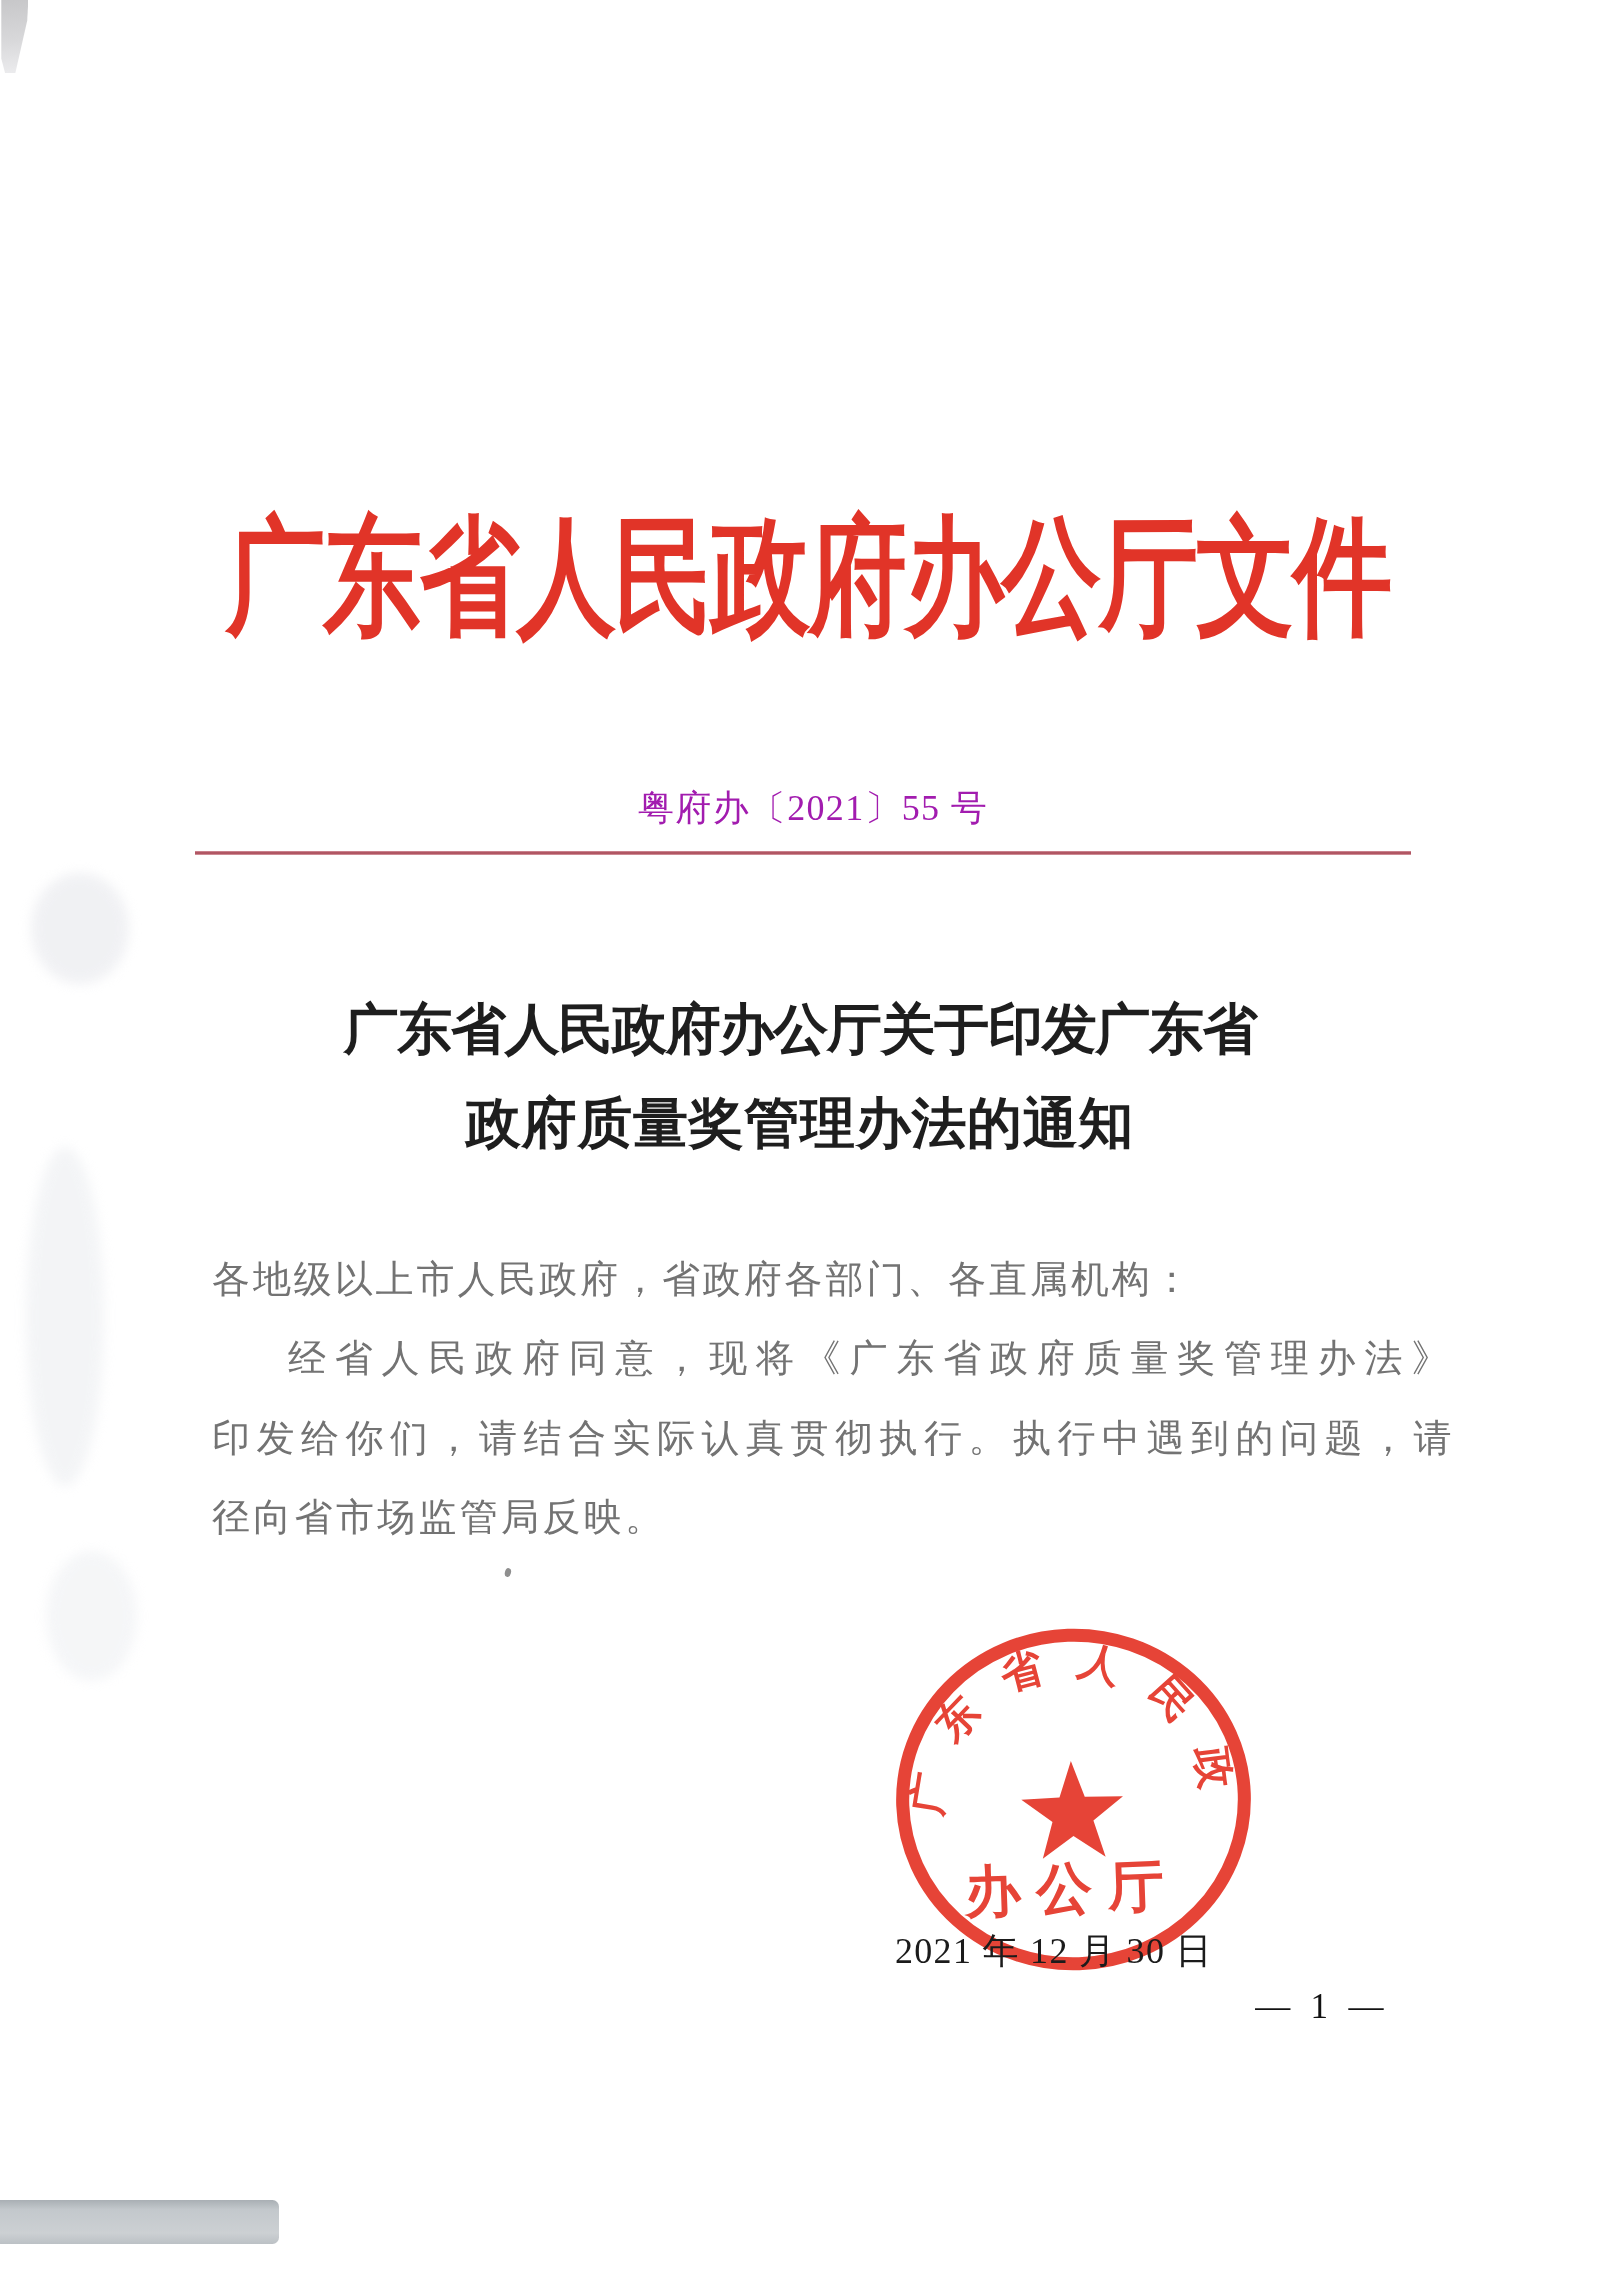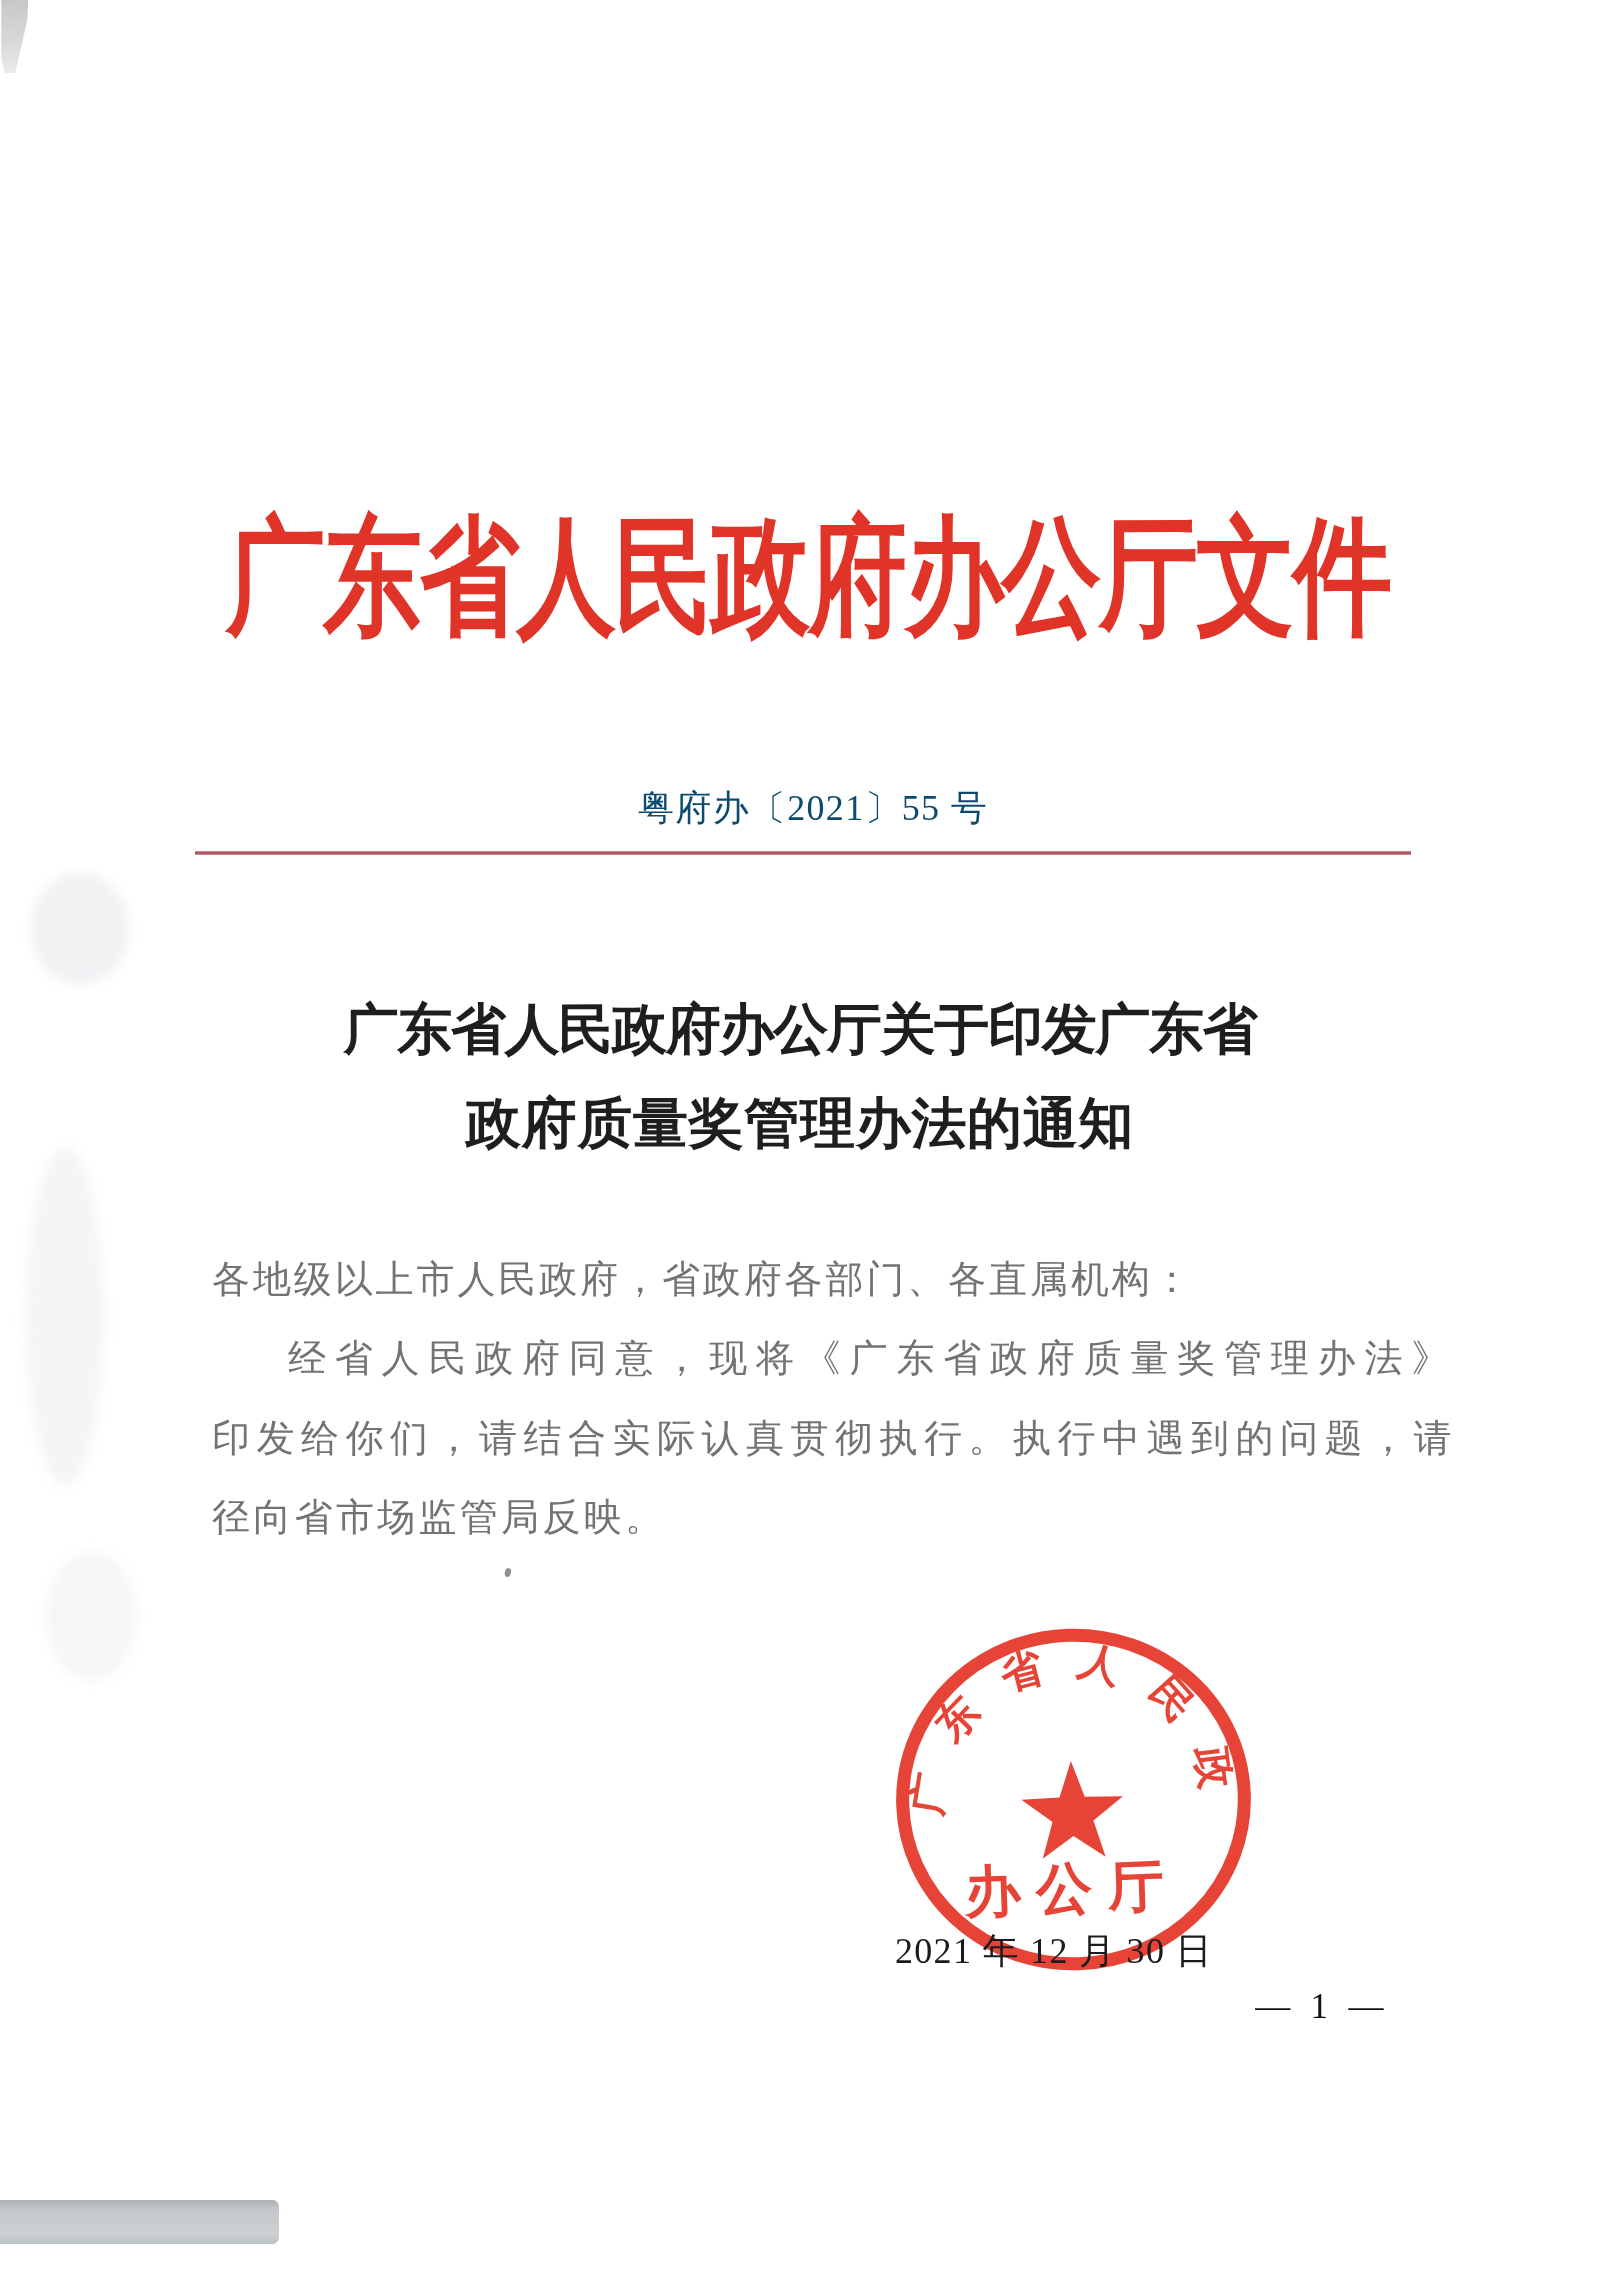--- a/index.html
+++ b/index.html
@@ -39,21 +39,21 @@
   .org-title {
     position: absolute; left: 808px; top: 513px; margin: 0;
     transform: translateX(-50%) scaleY(1.30); transform-origin: 50% 0;
     font-size: 99px; font-weight: 700; letter-spacing: -2px;
     white-space: nowrap; line-height: 1.0;
   }
   .doc-number {
     position: absolute; left: 813px; top: 790px;
     transform: translateX(-50%);
     font-size: 36px; letter-spacing: 1.3px; white-space: nowrap;
-    color: #0c4a6e; line-height: 1.0;
+    color: #a21caf; line-height: 1.0;
   }
   .red-rule {
     position: absolute; left: 195px; top: 851px; width: 1216px; height: 3.9px;
     background: linear-gradient(180deg, #d795a0 0%, #a84a57 45%, #b25864 65%, #dca6ae 100%);
   }
 
   
   .doc-title {
     position: absolute; left: 788px; width: 0; top: 1002px;
     white-space: nowrap; text-align: center;

